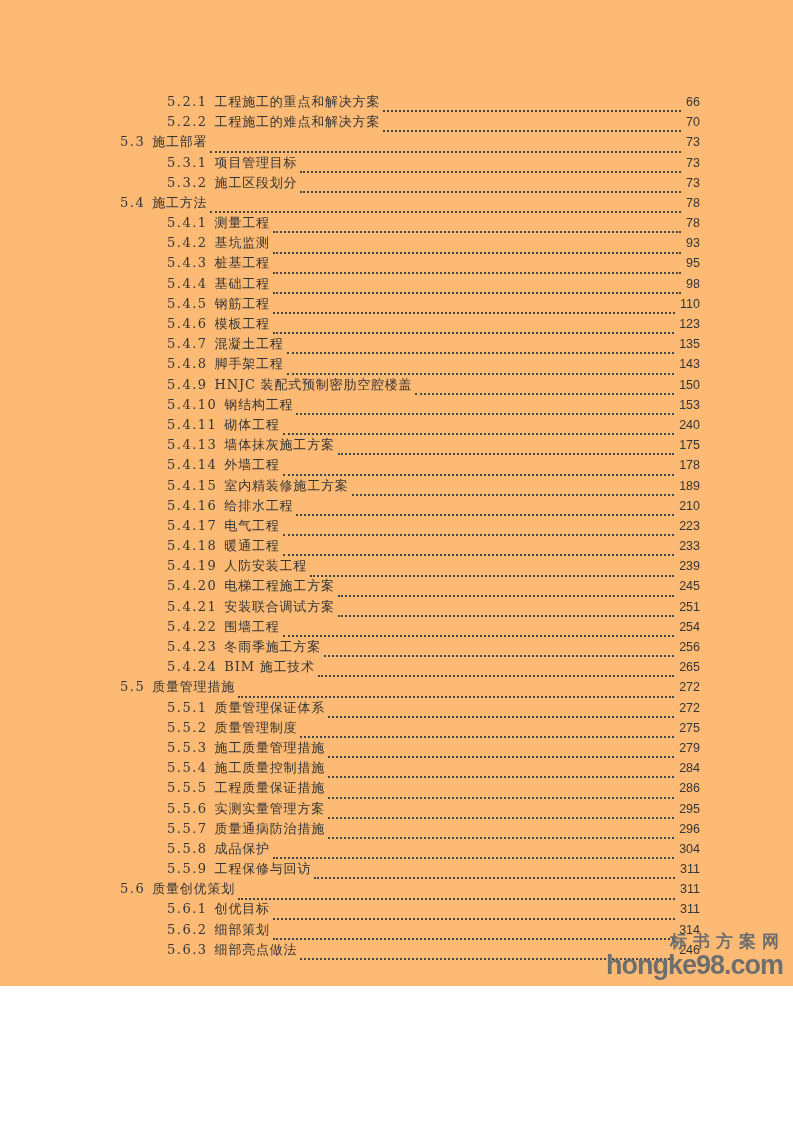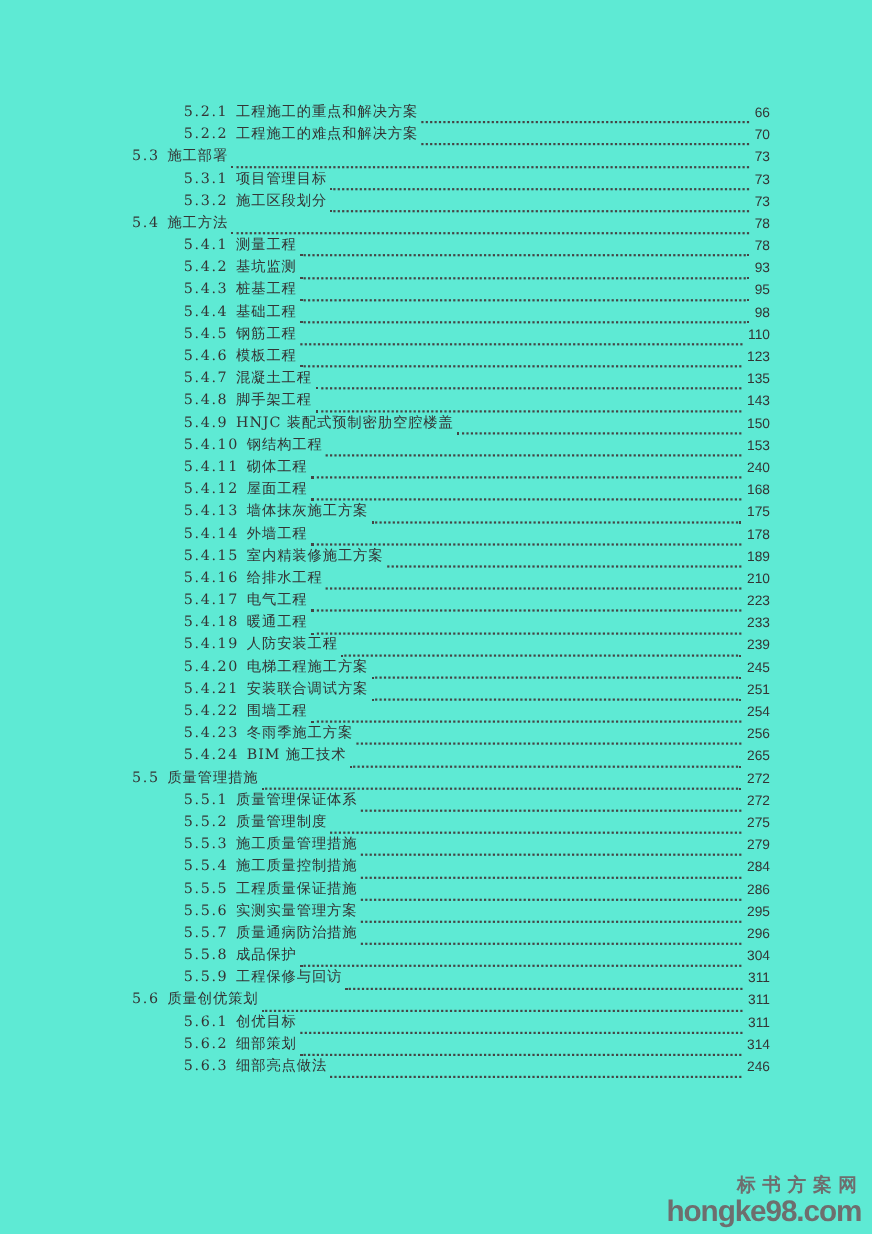--- a/index.html
+++ b/index.html
@@ -3,22 +3,22 @@
 <meta charset="utf-8">
 <style>
   html, body {
     margin: 0;
     padding: 0;
     background: #ffffff;
   }
   .page {
     position: relative;
     width: 793px;
-    height: 1122px;
-    background: #5eead4;
+    height: 986px;
+    background: #fdba74;
     overflow: hidden;
     font-family: "DejaVu Serif", "Liberation Serif", serif;
   }
   .toc {
     position: absolute;
     top: 92px;
     left: 0;
     right: 93px; 
   }
   .toc-row {
@@ -180,26 +180,20 @@
     <span class="toc-leader"></span>
     <span class="toc-page">153</span>
   </div>
       <div class="toc-row lvl3">
     <span class="toc-num">5.4.11</span>
     <span class="toc-title">砌体工程</span>
     <span class="toc-leader"></span>
     <span class="toc-page">240</span>
   </div>
       <div class="toc-row lvl3">
-    <span class="toc-num">5.4.12</span>
-    <span class="toc-title">屋面工程</span>
-    <span class="toc-leader"></span>
-    <span class="toc-page">168</span>
-  </div>
-      <div class="toc-row lvl3">
     <span class="toc-num">5.4.13</span>
     <span class="toc-title">墙体抹灰施工方案</span>
     <span class="toc-leader"></span>
     <span class="toc-page">175</span>
   </div>
       <div class="toc-row lvl3">
     <span class="toc-num">5.4.14</span>
     <span class="toc-title">外墙工程</span>
     <span class="toc-leader"></span>
     <span class="toc-page">178</span>

